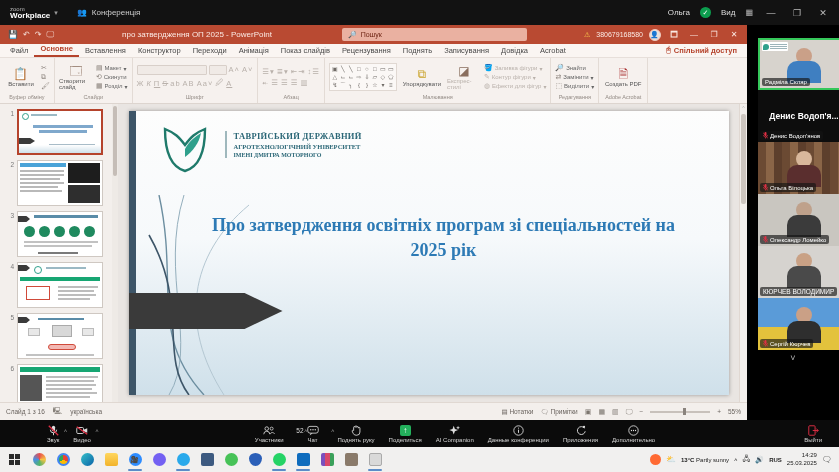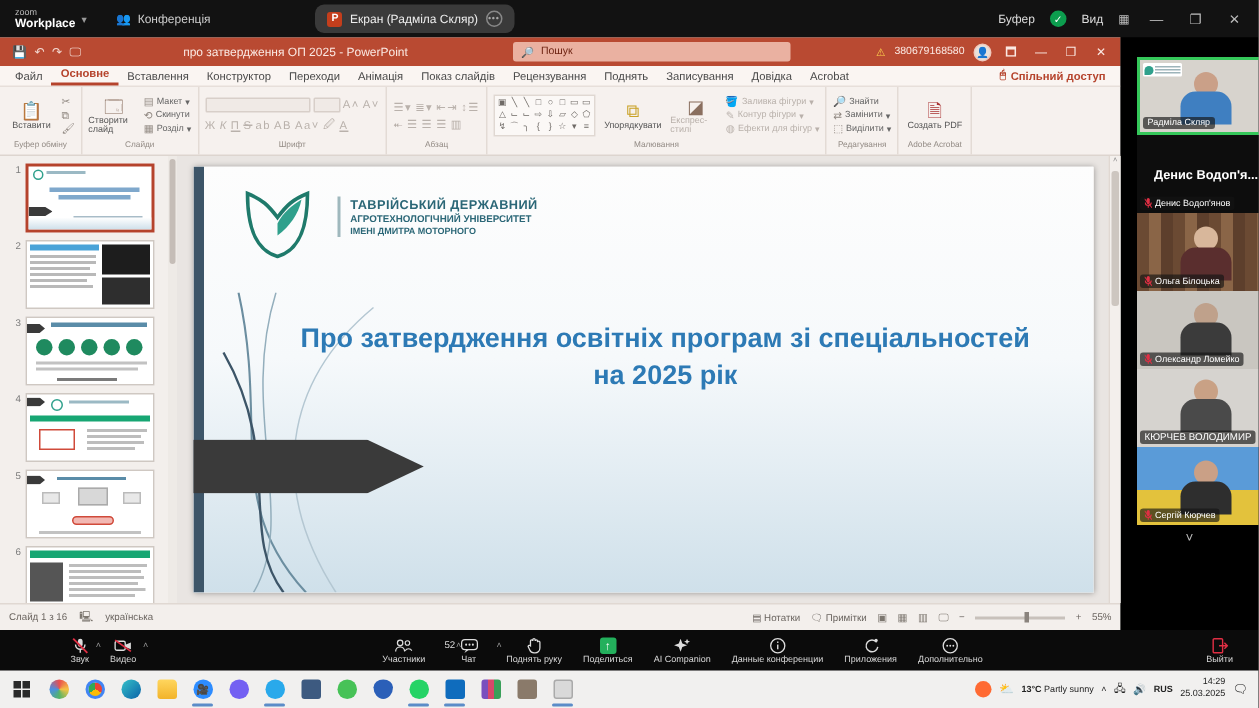--- a/index.html
+++ b/index.html
@@ -64,21 +64,21 @@
   .ppt-body { flex:1; display:flex; min-height:0; }
   .thumbs { width:112px; background:#f3efec; padding:5px 0 0 4px; display:flex; flex-direction:column; gap:5px; overflow:hidden; }
   .thumb-row { display:flex; gap:3px; align-items:flex-start; }
   .thumb-num { width:10px; font-size:6.5px; color:#7a7a7a; text-align:right; padding-top:1px; }
   .thumb-box { width:86px; height:46px; background:#fff; border:1px solid #cfc8c2; position:relative; overflow:hidden; }
   .thumb-box.selected { border:2px solid #b5432c; }
   .tb-el { position:absolute; }
   .thumb-scroll { width:6px; background:#eeeae6; position:relative; }
   .thumb-scroll .tsb { position:absolute; top:2px; left:1px; width:4px; height:70px; background:#c5bdb7; border-radius:2px; }
 
-  .slide-area { flex:1; background:#e9e5e2; position:relative; display:flex; align-items:center; justify-content:center; }
+  .slide-area { flex:1; background:#e9e5e2; position:relative; display:flex; align-items:center; justify-content:center;font-family:Liberation Serif, serif; }
   .va-scroll { position:absolute; right:0; top:0; bottom:0; width:8px; background:#f3efec; border-left:1px solid #e0d8d2; font-size:5px; color:#8a8a8a; text-align:center; }
   .va-scroll .thm { position:absolute; top:10px; left:1px; width:5px; height:90px; background:#cdc6c0; border-radius:2px; }
 
   .slide { width:600px; height:284px; background:linear-gradient(180deg,#fdfdfd 0%,#f6f9fb 45%,#cfe0ea 100%); box-shadow:0 0 4px rgba(0,0,0,.35); position:relative; overflow:hidden; margin-right:8px; }
   .slide-bar { position:absolute; left:0; top:0; bottom:0; width:7px; background:#3d5568; }
   .slide-curves { position:absolute; left:0; bottom:0; }
   .logo-wrap { position:absolute; left:32px; top:12px; }
   .univ { position:absolute; left:96px; top:20px; border-left:2px solid #9fb8bd; padding-left:7px; color:#2b6777; }
   .univ .u1 { font-size:8.5px; font-weight:bold; letter-spacing:.3px; }
   .univ .u2 { font-size:6.5px; font-weight:bold; margin-top:2px; }
@@ -140,27 +140,22 @@
       <div class="zlogo-txt">
         <div class="l1">zoom</div>
         <div class="l2">Workplace</div>
       </div>
       <span class="zchev">▾</span>
     </div>
     <div class="ztab">
       <span class="picon">👥</span>
       <span>Конференція</span>
     </div>
-    <div class="ztab-active">
-      <span class="ppt-chip">P</span>
-      <span>Екран (Радміла Скляр)</span>
-      <span class="dots-circle">•••</span>
-    </div>
     <div class="ztop-right">
-      <span>Буфер</span>
+      <span>Ольга</span>
       <span class="shield">✓</span>
       <span>Вид</span>
       <span style="font-size:8px;color:#bbb;">▦</span>
       <span class="winbtn">—</span>
       <span class="winbtn">❐</span>
       <span class="winbtn">✕</span>
     </div>
   </div>
 
   <div class="main-row">

